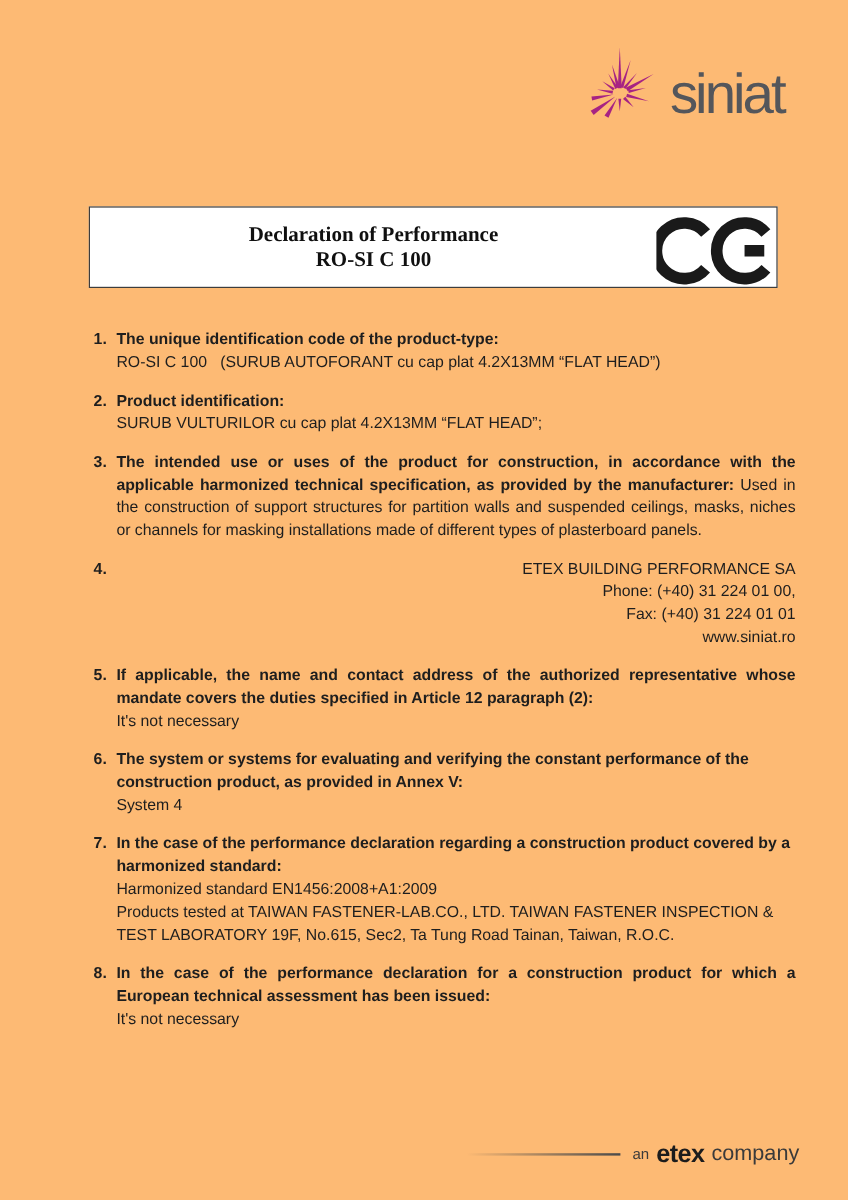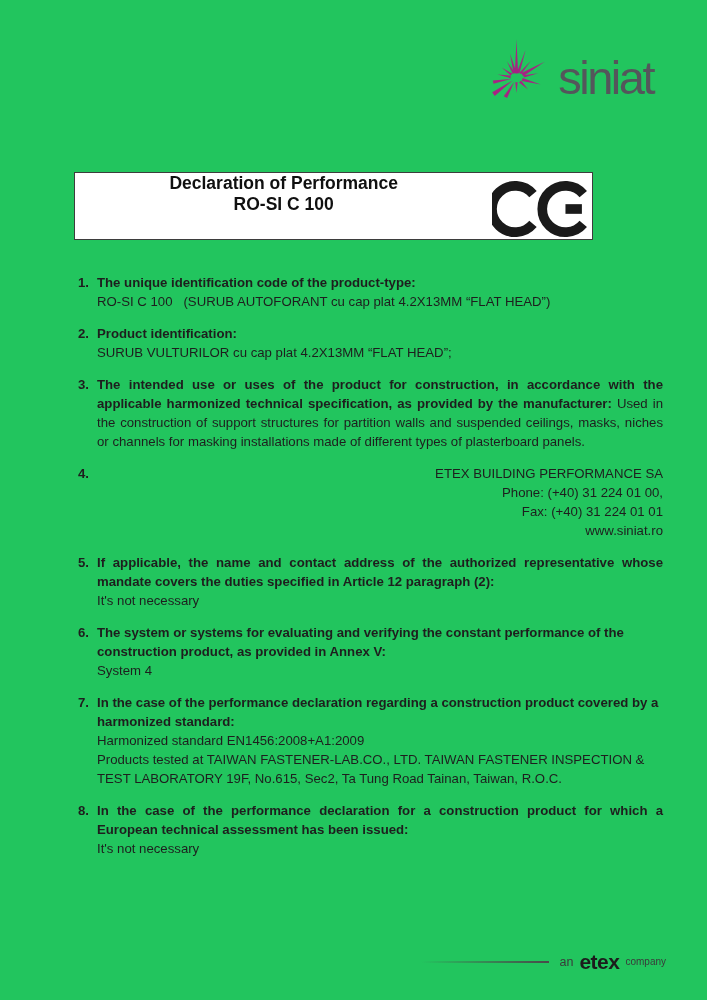--- a/index.html
+++ b/index.html
@@ -1,35 +1,35 @@
 <!DOCTYPE html>
 <html><head>
 <meta charset="utf-8">
 <style>
   html,body{margin:0;padding:0}
   body{
     width:707px;height:1000px;background:#ffffff;position:relative;overflow:hidden;
     font-family:"Liberation Sans",sans-serif;color:#222;
     -webkit-font-smoothing:antialiased;
   }
-  .page{position:absolute;inset:0;background:#22c55e}
+  .page{position:absolute;inset:0;background:#fdba74}
 
   
   .brand{position:absolute;top:34px;right:54px;display:flex;align-items:center}
   .brand-mark{width:74px;height:76px;flex:0 0 auto}
   .brand-text{
     font-size:47px;line-height:1;color:#54565B;font-weight:500;
     letter-spacing:-2.5px;margin-left:6px;margin-top:10px;
   }
 
   
   .title-box{
-    position:absolute;left:74px;top:172px;width:519px;height:68px;
+    position:absolute;left:74px;top:172px;width:574px;height:68px;
     border:1.6px solid #3d3d3d;box-sizing:border-box;
-    display:flex;align-items:flex-start;background:#fff;
+    display:flex;align-items:center;background:#fff;font-family:Liberation Serif, serif;
   }
   .title-lines{flex:1;text-align:center}
   .title-line{font-weight:bold;font-size:17.5px;line-height:21px;color:#101010}
   .ce-wrap{flex:0 0 auto;height:58px;margin-right:2px;align-self:center;margin-top:5px}
   .ce-wrap svg{height:58px;width:auto;display:block}
 
   
   .sections{
     position:absolute;left:78px;top:273px;width:585px;
     font-size:13.2px;line-height:19px;color:#1e1e1e;
@@ -43,21 +43,21 @@
   b,strong,.bold{font-weight:bold}
 
   
   .footer{position:absolute;top:951px;right:41px;display:flex;align-items:center;color:#2c2c2c}
   .footer-rule{
     width:128px;height:2px;margin-right:10px;
     background:linear-gradient(to right, rgba(130,130,130,0), #4a4a4a);
   }
   .footer-an{font-size:12.5px;margin-right:6px;color:#3a3a3a}
   .footer-etex{font-size:21px;font-weight:bold;letter-spacing:-0.5px;color:#1c1c1c;margin-right:6px;line-height:1}
-  .footer-co{font-size:10px;color:#3a3a3a}
+  .footer-co{font-size:18px;color:#3a3a3a}
 </style>
 </head>
 <body>
 
 <div class="page">
 
   <header class="brand">
     <svg class="brand-mark" viewBox="0 0 100 100" xmlns="http://www.w3.org/2000/svg" fill="#A72383">
       <polygon points="52,6 49.8,52 54.2,52"></polygon>
       <polygon points="43.2,25.2 52.1,50.7 48.3,51.7"></polygon>

